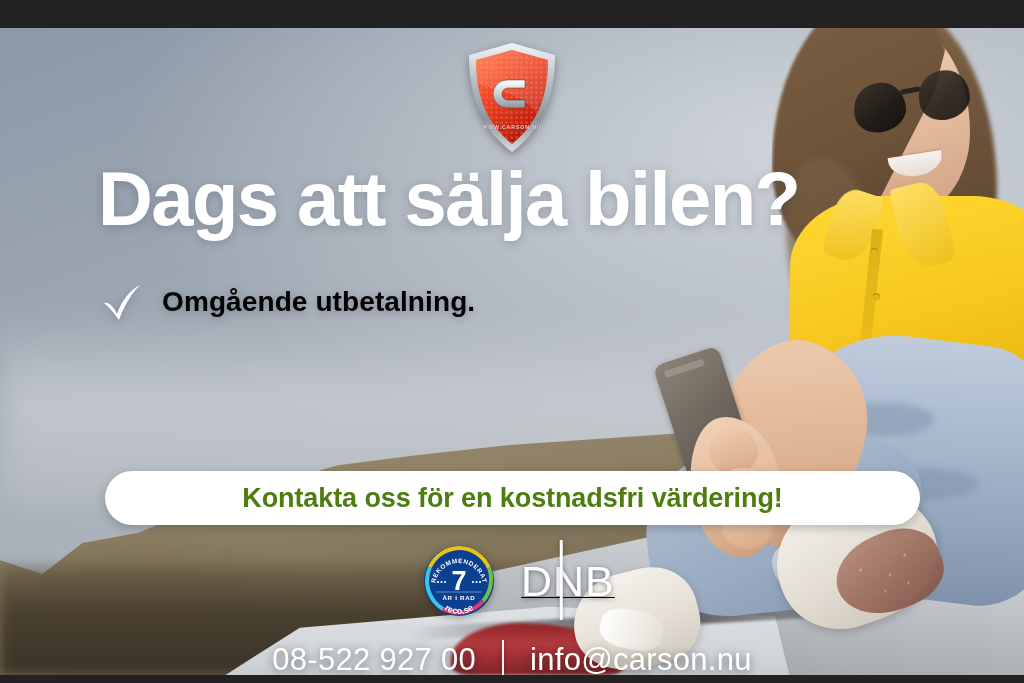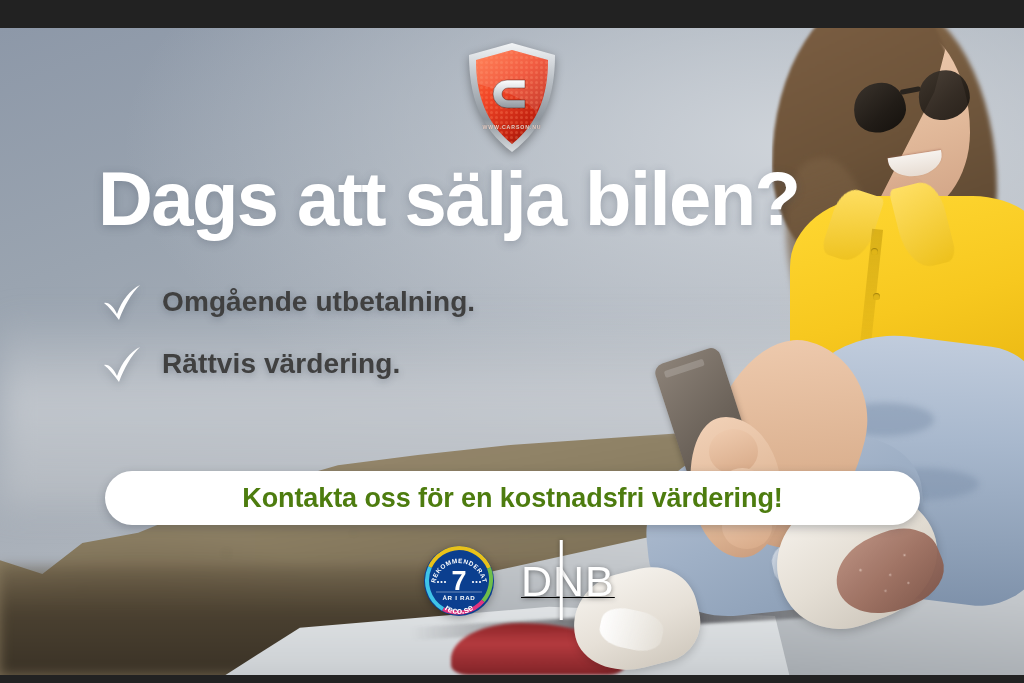--- a/index.html
+++ b/index.html
@@ -296,21 +296,21 @@
   
   .bullets {
     position:absolute; left:100px; top:252px;
     display:flex; flex-direction:column; gap:18px;
   }
   .bullet { display:flex; align-items:center; gap:18px; }
   .check { width:44px; height:44px; flex:0 0 44px; }
   .check svg { display:block; width:100%; height:100%;
     filter:drop-shadow(0 2px 5px rgba(50,60,75,.35)); }
   .bullet-text {
-    font-size:28px; font-weight:bold; color:#404040;
+    font-size:28px; font-weight:bold; color:#000000;
     letter-spacing:.1px;
     text-shadow:0 2px 7px rgba(55,65,80,.35);
     white-space:nowrap;
   }
 
   
   .cta {
     position:absolute; left:105px; top:443px;
     width:815px; height:54px;
     background:#ffffff;
@@ -457,28 +457,20 @@
 
     <ul class="bullets" style="list-style:none;">
       <li class="bullet">
         <span class="check">
           <svg viewBox="0 0 44 44">
               <path d="M4 23 C9 22 13 26 17 34 C22 20 30 10 40 5 C31 14 24 26 19 40 C14 33 9 27 4 23 Z" fill="#ffffff"></path>
             </svg>
         </span>
         <span class="bullet-text">Omgående utbetalning.</span>
       </li>
-      <li class="bullet">
-        <span class="check">
-          <svg viewBox="0 0 44 44">
-              <path d="M4 23 C9 22 13 26 17 34 C22 20 30 10 40 5 C31 14 24 26 19 40 C14 33 9 27 4 23 Z" fill="#ffffff"></path>
-            </svg>
-        </span>
-        <span class="bullet-text">Rättvis värdering.</span>
-      </li>
     </ul>
 
     <div class="cta">
       <span class="cta-label">Kontakta oss för en kostnadsfri värdering!</span>
     </div>
 
     <div class="badges">
 
       <div class="reco">
         <svg viewBox="0 0 72 72">
@@ -512,15 +504,20 @@
           </text>
         </svg>
       </div>
 
       <div class="dnb">
         <span class="dnb-text">DNB</span>
         <span class="dnb-bar"></span>
       </div>
     </div>
 
+    <div class="contact">
+      <span>08-522 927 00</span>
+      <span class="divider"></span>
+      <span>info@carson.nu</span>
+    </div>
 
   </div>
 </div>
 
 </body></html>

